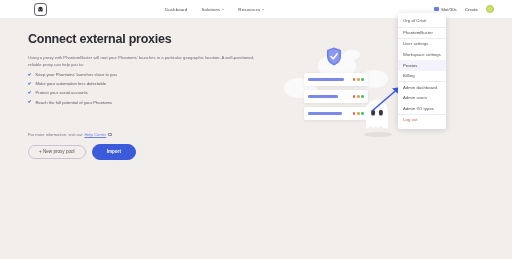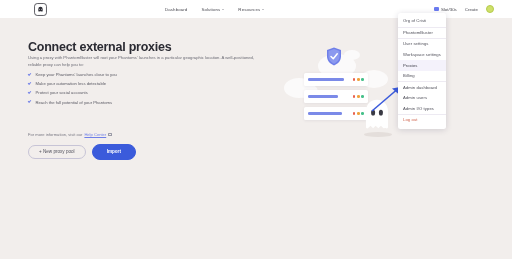--- a/index.html
+++ b/index.html
@@ -78,21 +78,21 @@
     line-height: 1;
   }
   .dd-item.sep { border-top: .5px solid #edeaf2; }
   .dd-item.active { background: #f4f2fb; color: #3d3d48; }
   .dd-item.logout { color: #d0654f; }
 
   
   .content { position: absolute; top: 18px; left: 0; width: 512px; height: 241px; }
 
   .title {
-    position: absolute; left: 28px; top: 22px;
+    position: absolute; left: 28px; top: 14px;
     font-size: 12.5px; font-weight: bold; color: #2b2b33;
     letter-spacing: -.25px;
   }
   .subtitle {
     position: absolute; left: 28px; top: 37px;
     width: 232px;
     font-size: 4.2px; color: #6a6a74; line-height: 1.65;
   }
 
   .checklist {

